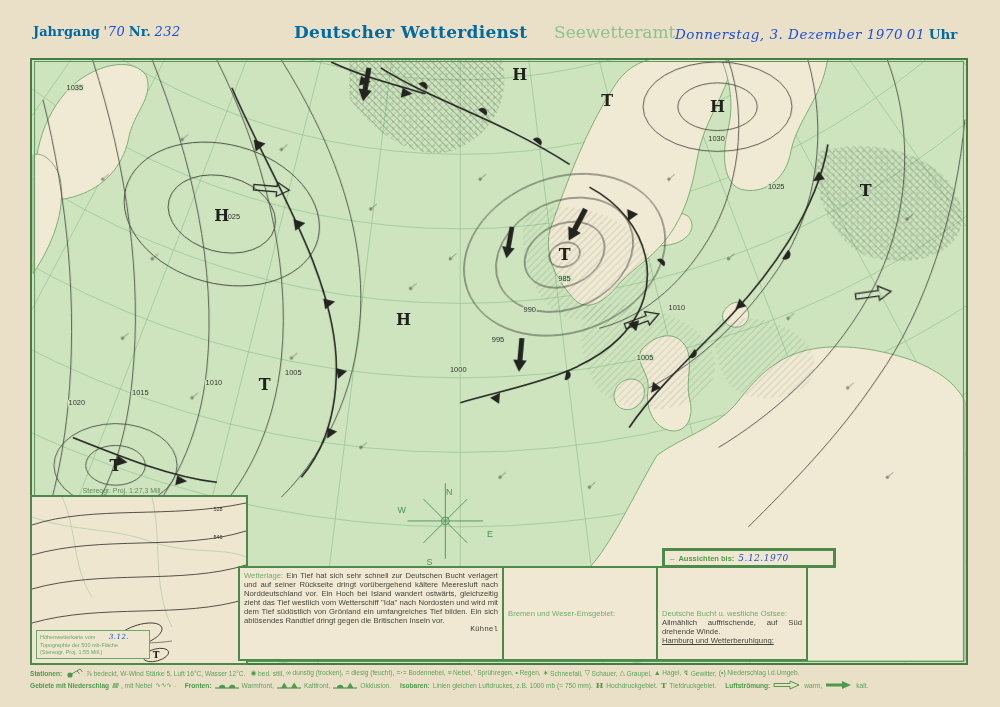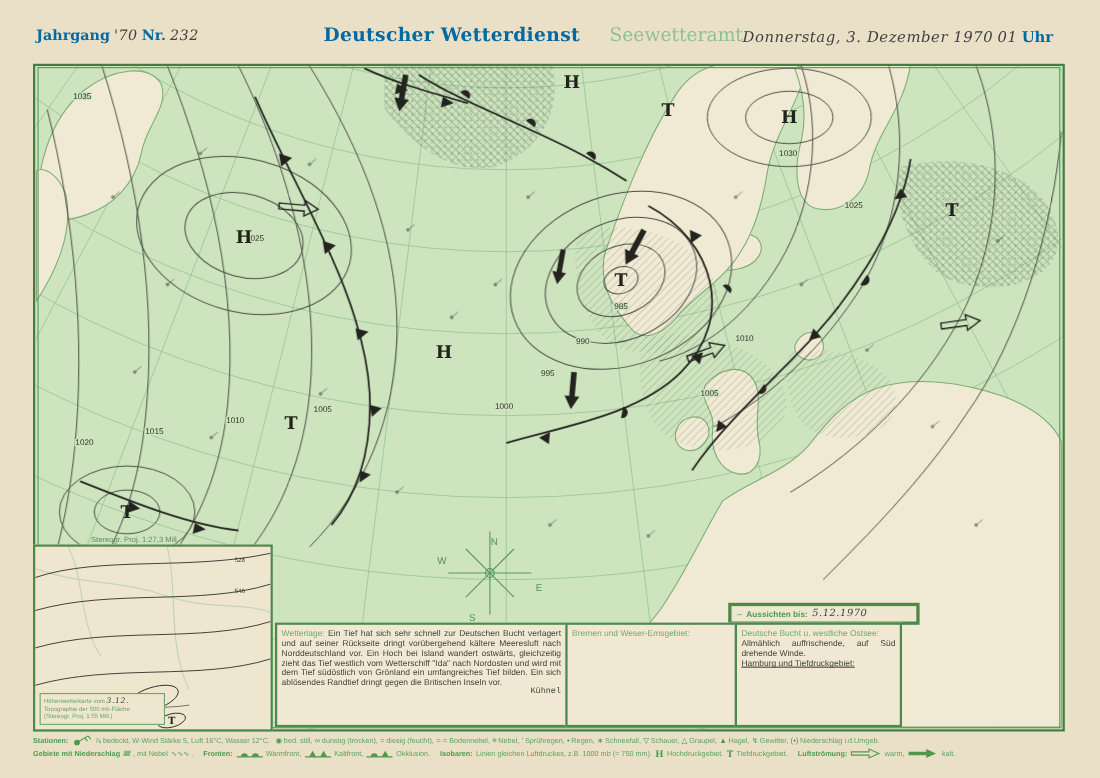--- a/index.html
+++ b/index.html
@@ -8,58 +8,58 @@
     background:#eae0c7;
     font-family:"Liberation Sans",sans-serif;
   }
   
   .hdr{position:absolute;white-space:nowrap;}
   .hdr-left{left:33px;top:24px;font-size:13px;}
   .hdr-center{left:294px;top:22px;font-size:17px;}
   .hdr-right{left:675px;top:26px;font-size:13.5px;}
   .gb{color:#0369a1;font-weight:bold;font-family:"DejaVu Serif",serif;}
   .gl{color:#8fc28f;font-family:"DejaVu Serif",serif;}
-  .hand{font-family:"DejaVu Serif",serif;font-style:italic;color:#404040;letter-spacing:.5px;}
+  .hand{font-family:"DejaVu Serif",serif;font-style:italic;color:#1d4ed8;letter-spacing:.5px;}
   .hdr-center .title{letter-spacing:.3px;}
   .hdr-center .subtitle{margin-left:22px;}
   
   #map-wrap{position:absolute;left:30px;top:58px;width:938px;height:607px;
     border:2px solid #447c44;box-sizing:border-box;background:#cde4bf;}
   #map-svg{display:block;}
   .pc{font-family:"DejaVu Serif",serif;font-weight:bold;font-size:16px;fill:#22221d;text-anchor:middle;}
   .iso-lab{font-size:7.5px;fill:#34342e;text-anchor:middle;paint-order:stroke;stroke:#cde4bf;stroke-width:2.5px;font-family:"Liberation Sans",sans-serif;}
   .compass-t{font-size:9px;fill:#4f934f;text-anchor:middle;font-family:"Liberation Sans",sans-serif;}
   .proj-note{font-size:7px;fill:#4e7a4e;opacity:.85;font-family:"Liberation Sans",sans-serif;}
   .inset-lab{font-family:"DejaVu Serif",serif;font-weight:bold;font-size:9px;fill:#22221d;text-anchor:middle;}
   .inset-num{font-size:5.5px;fill:#34342e;text-anchor:middle;font-family:"Liberation Sans",sans-serif;}
   
   #inset{position:absolute;left:30px;top:495px;width:218px;height:170px;
     background:#eee6cf;border:2px solid #4c8a4c;box-sizing:border-box;}
   #inset-caption{position:absolute;left:4px;bottom:4px;width:114px;border:1px solid #6aa86a;
     background:#eee6cf;padding:2px 3px;font-size:5.5px;line-height:1.3;color:#6aa86a;box-sizing:border-box;}
-  #inset-caption .hand{font-size:7px;}
+  #inset-caption .hand{font-size:7px;margin-left:12px;}
   
   #aussichten{position:absolute;left:662px;top:548px;width:174px;height:20px;
     border:3px solid #4c8a4c;background:#efe7d0;box-sizing:border-box;
     display:flex;align-items:center;gap:4px;padding:0 5px;white-space:nowrap;}
   #aussichten .lab{color:#4d9a4d;font-weight:bold;font-size:7.5px;}
   #aussichten .dash{color:#4d9a4d;font-size:8px;}
   #aussichten .hand{font-size:9px;}
   
-  #forecast{position:absolute;left:250px;top:566px;height:108px;display:flex;}
+  #forecast{position:absolute;left:238px;top:566px;height:108px;display:flex;}
   .fbox{background:#f0e8d2;border:2px solid #4c8a4c;box-sizing:border-box;height:95px;
     padding:3px 4px;font-size:7.7px;line-height:1.18;color:#3f443a;overflow:hidden;
     text-align:justify;}
   .fbox + .fbox{margin-left:-2px;}
   .fb-wetterlage{width:266px;}
   .fb-bremen{width:156px;}
   .fb-bucht{width:152px;}
   .fb-sh{width:151px;}
   .fbox .title{color:#72ac6e;}
-  .fbox .title-line{color:#72ac6e;display:block;text-align:left;}
+  .fbox .title-line{color:#72ac6e;display:block;text-align:left;margin-top:38px;}
   .fbox .subline{display:block;text-decoration:underline;text-align:left;}
   .fbox .sig{display:block;text-align:right;font-family:Liberation Mono, monospace;}
   .fb-sh .body{display:block;margin-top:4px;}
   
   #legend{position:absolute;left:30px;top:667px;width:942px;color:#5ea25e;font-size:6.6px;}
   .lrow{display:flex;align-items:center;gap:3px;white-space:nowrap;height:12px;}
   .llabel{font-weight:bold;color:#4d9a4d;}
   .litem{display:inline-flex;align-items:center;gap:1.5px;margin-left:2px;}
   .lsym{color:#4d9a4d;font-size:7px;}
   .hatchtxt{letter-spacing:-1px;color:#4d9a4d;}
@@ -381,21 +381,21 @@
     <span class="title">Wetterlage:</span>
     <span>Ein Tief hat sich sehr schnell zur Deutschen Bucht verlagert und auf seiner Rückseite dringt vorübergehend kältere Meeresluft nach Norddeutschland vor. Ein Hoch bei Island wandert ostwärts, gleichzeitig zieht das Tief westlich vom Wetterschiff "Ida" nach Nordosten und wird mit dem Tief südöstlich von Grönland ein umfangreiches Tief bilden. Ein sich ablösendes Randtief dringt gegen die Britischen Inseln vor.</span>
     <span class="sig">Kühnel</span>
   </div>
   <div class="fbox fb-bremen">
     <span class="title-line">Bremen und Weser-Emsgebiet:</span>
   </div>
   <div class="fbox fb-bucht">
     <span class="title-line">Deutsche Bucht u. westliche Ostsee:</span>
     <span>Allmählich auffrischende, auf Süd drehende Winde.</span>
-    <span class="subline">Hamburg und Tiefdruckgebiet:</span>
+    <span class="subline">Hamburg und Wetterberuhigung:</span>
   </div>
 </div>
 
 <div id="legend">
   <div class="lrow">
     <span class="llabel">Stationen:</span>
     <svg class="lsvg" width="18" height="12">
       <circle cx="5" cy="8" r="2.6" fill="#4d9a4d"></circle>
       <line x1="5" y1="8" x2="15" y2="2" stroke="#4d9a4d" stroke-width="1"></line>
       <line x1="15" y1="2" x2="17.5" y2="5" stroke="#4d9a4d" stroke-width="1"></line>

